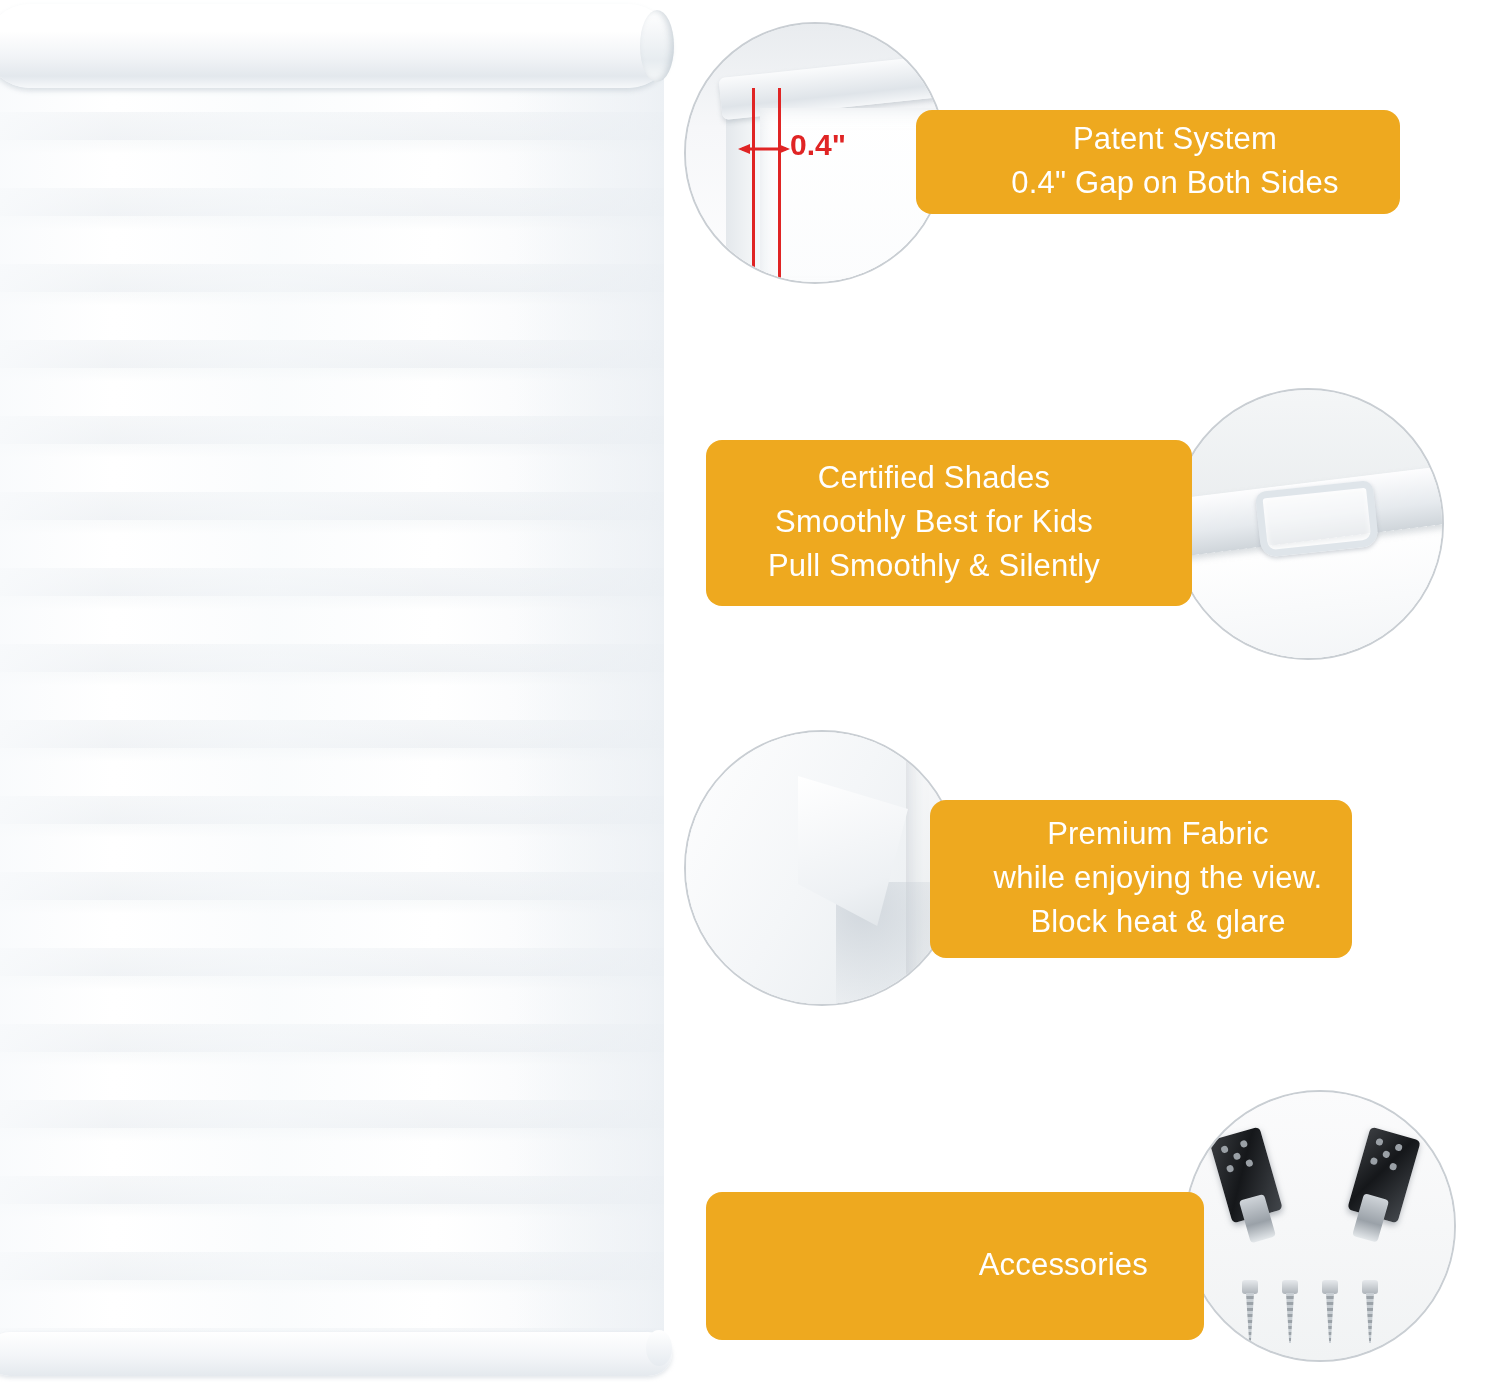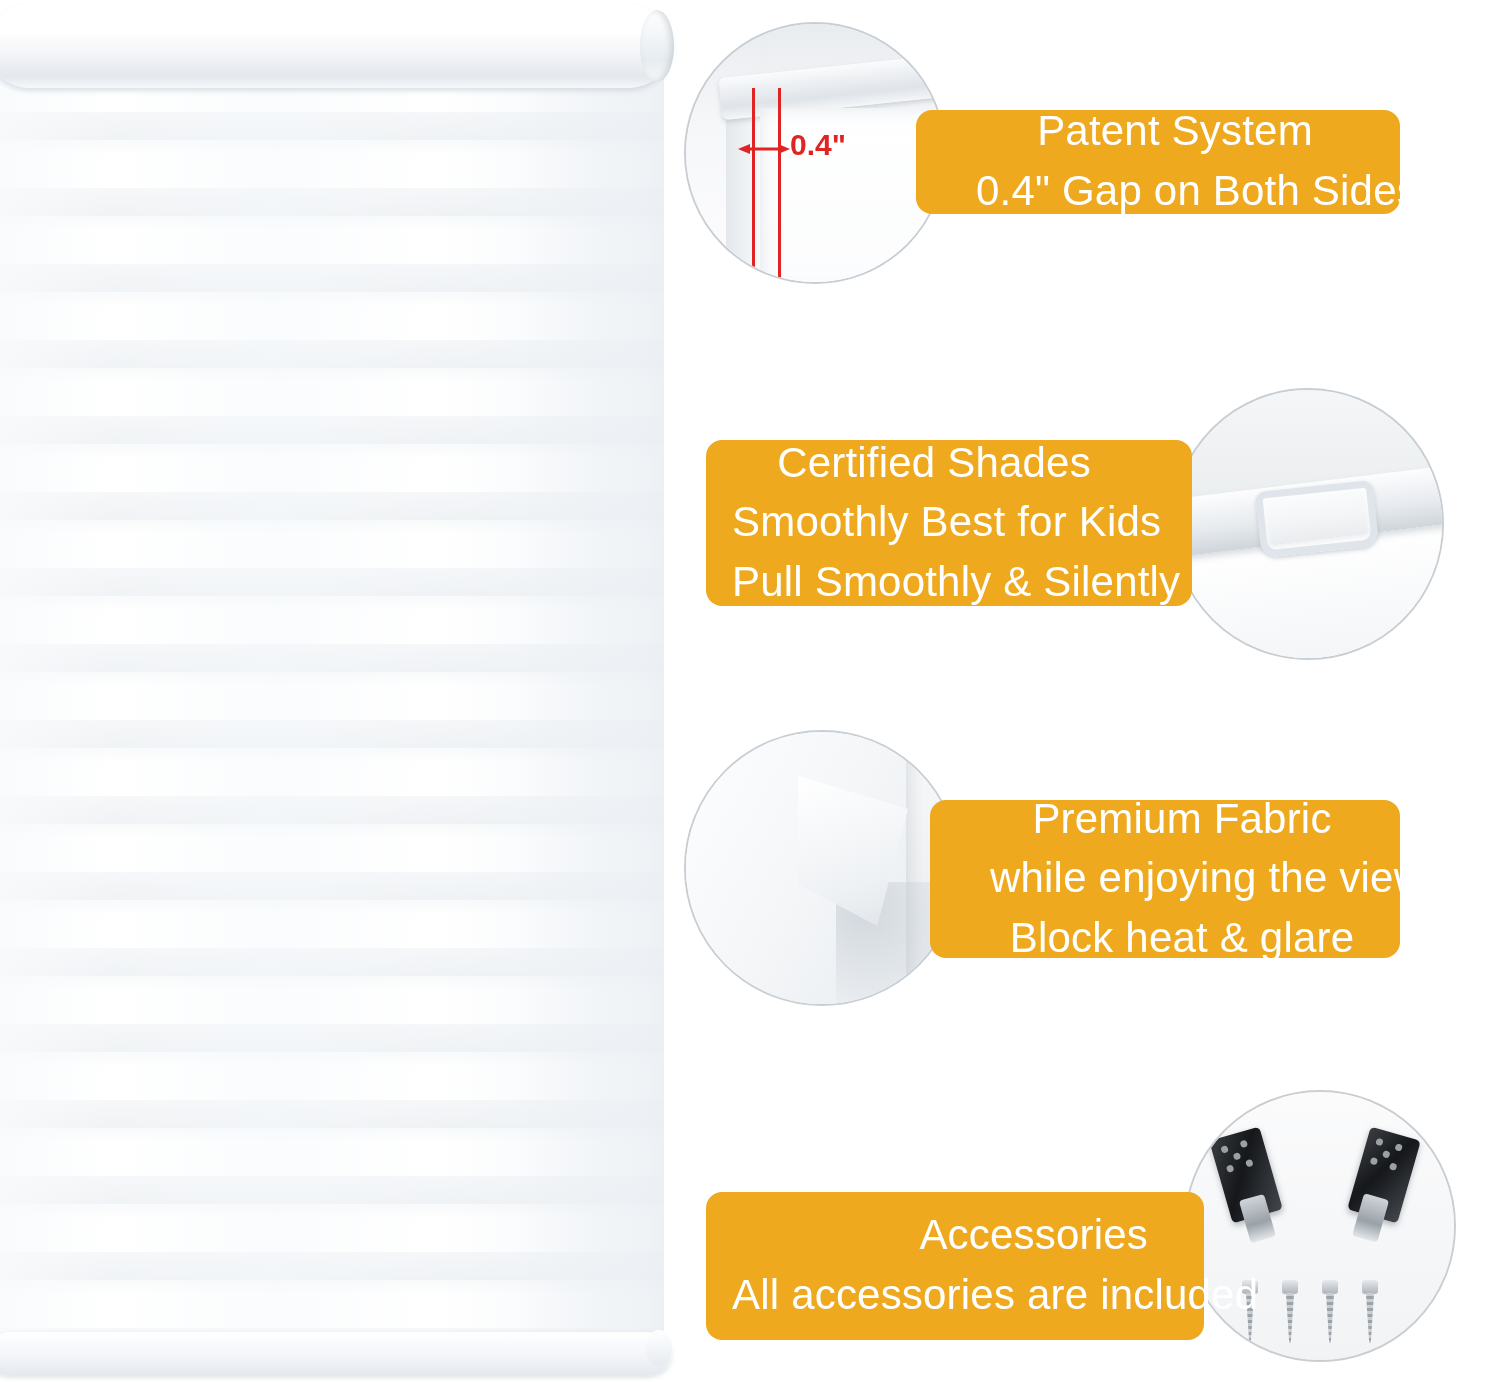--- a/index.html
+++ b/index.html
@@ -116,21 +116,21 @@
     position: absolute;
     background: #eea91f;
     border-radius: 16px;
     color: #ffffff;
     box-sizing: border-box;
     display: flex;
     flex-direction: column;
     justify-content: center;
   }
   .callout .line {
-    font-size: 42px;
+    font-size: 31px;
     line-height: 1.42;
     white-space: nowrap;
     letter-spacing: 0.2px;
   }
   .callout.right-text { text-align: center; padding: 16px 26px 18px 60px; }
   .callout.left-text  { text-align: center; padding: 16px 56px 18px 26px; }
 
   .bubble {
     position: absolute;
     border-radius: 50%;
@@ -206,21 +206,21 @@
   .f3-fold {
     position: absolute; left: 112px; top: 44px; width: 110px; height: 150px;
     background: linear-gradient(160deg,#ffffff 0%, #eef1f4 70%, #dfe4e8 100%);
     clip-path: polygon(0% 0%, 100% 22%, 72% 100%, 0% 72%);
     box-shadow: -3px 3px 10px rgba(150,160,172,0.4);
   }
   .f3-shadow {
     position: absolute; left: 150px; top: 150px; width: 140px; height: 140px;
     background: radial-gradient(circle at 20% 20%, rgba(200,207,214,0.75), rgba(255,255,255,0) 70%);
   }
-  #f3-callout { left: 930px; top: 800px; width: 470px; height: 158px; }
+  #f3-callout { left: 930px; top: 800px; width: 422px; height: 158px; }
 
   
   #f4-bubble { left: 1184px; top: 1090px; width: 272px; height: 272px; }
   .f4-scene { position: absolute; inset: 0; background: linear-gradient(to bottom,#fbfbfc,#f1f3f4); }
   .bracket {
     position: absolute; width: 52px; height: 86px;
     background: linear-gradient(120deg,#3a3d41 0%, #15171a 45%, #43474c 100%);
     border-radius: 5px;
     box-shadow: 0 3px 6px rgba(120,128,136,0.55);
   }
@@ -354,16 +354,15 @@
           <div class="shaft"></div>
         </div>
       <div class="screw" id="screw4">
           <div class="head"></div>
           <div class="shaft"></div>
         </div>
     </div>
   </div>
   <div class="callout left-text" id="f4-callout">
     <div class="line">Accessories</div>
-    <div class="line">All accessories are included</div>
   </div>
 
 </div>
 
 </body></html>

